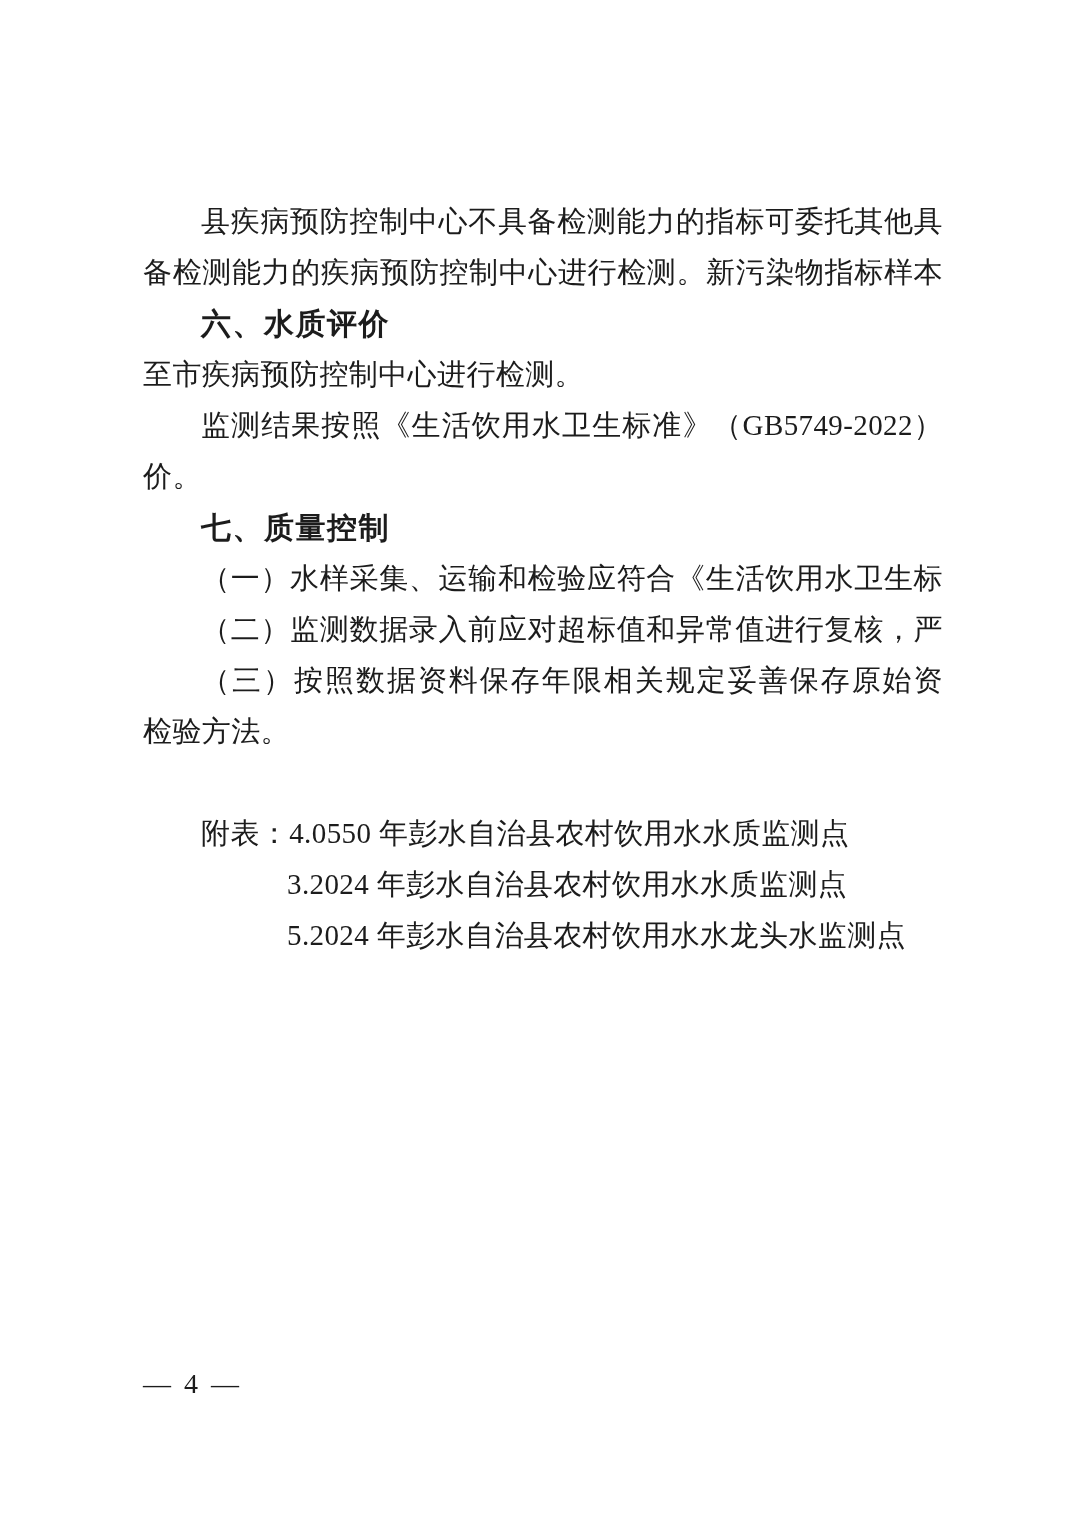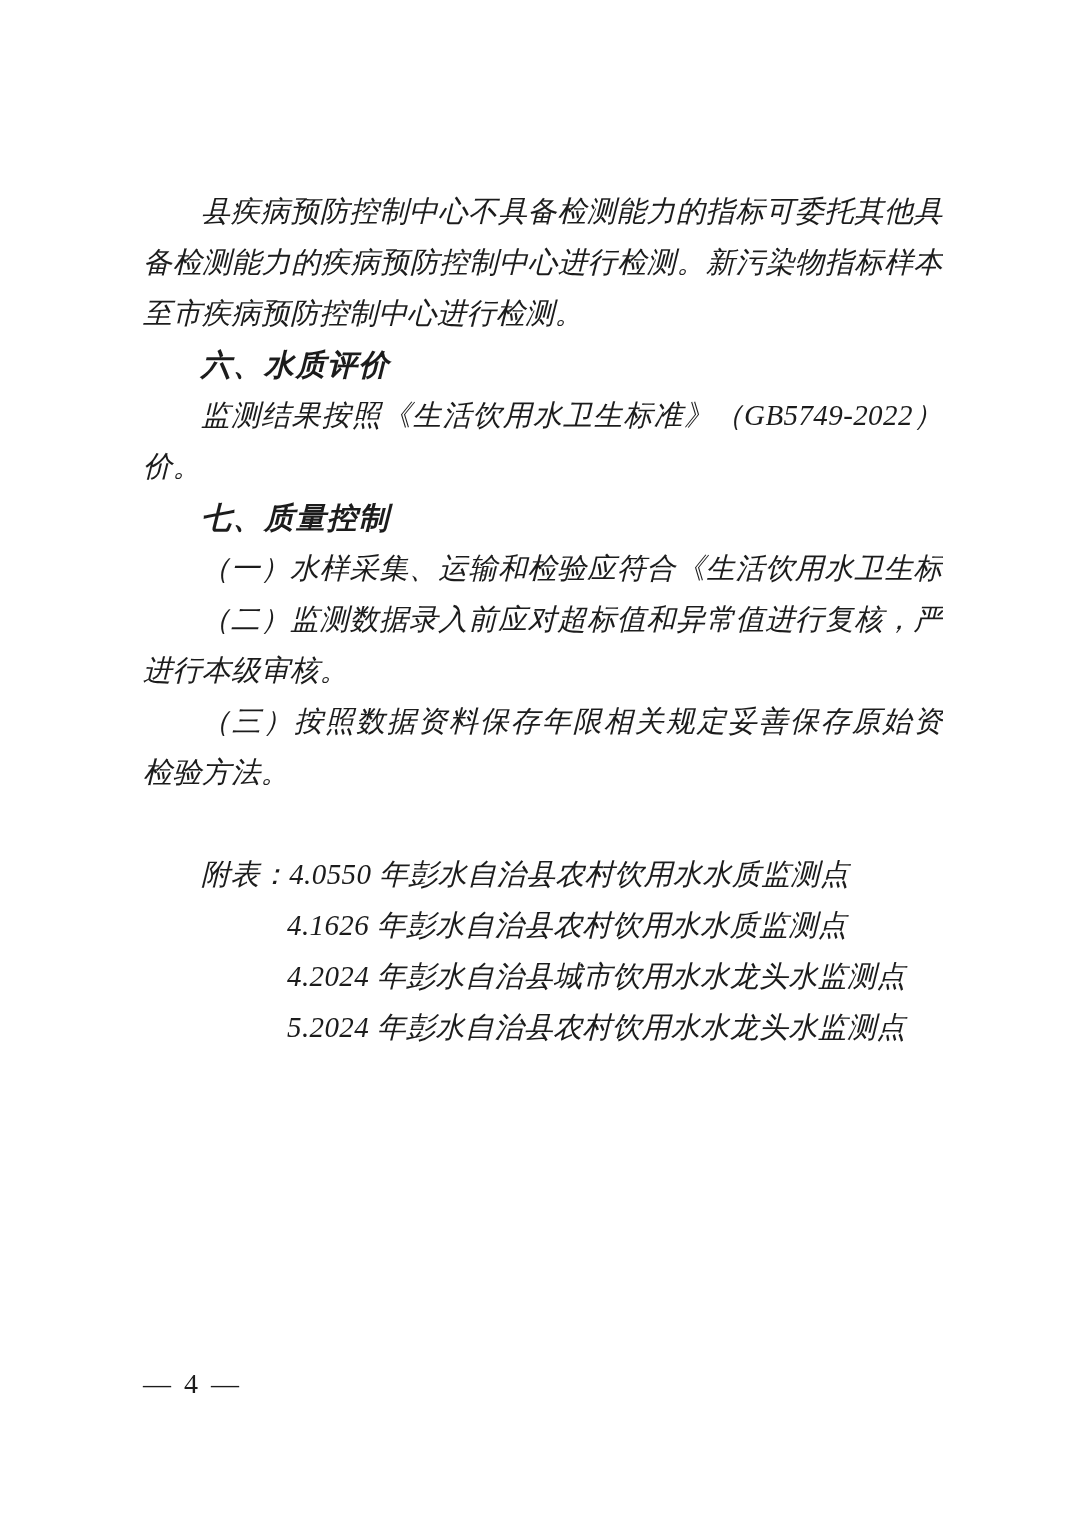--- a/index.html
+++ b/index.html
@@ -9,23 +9,22 @@
     height: 1520px;
     margin: 0 auto;
     background: #ffffff;
     color: #1c1c1c;
     font-family: "Liberation Serif", "DejaVu Serif", serif;
     overflow: hidden;
   }
   .content {
     position: absolute;
     left: 143px;
-    top: 186px;
+    top: 196px;
     width: 800px;
-    font-style: italic;
   }
   .l {
     height: 51px;
     line-height: 51px;
     font-size: 29px;
     letter-spacing: 0.4px;
     white-space: nowrap;
   }
   
   .full {
@@ -54,40 +53,38 @@
   }
 </style>
 </head>
 <body>
 
 <div class="page">
   <div class="content">
 
     <div class="l full indent">县疾病预防控制中心不具备检测能力的指标可委托其他具</div>
     <div class="l full">备检测能力的疾病预防控制中心进行检测。新污染物指标样本送</div>
+    <div class="l heading indent">六、水质评价</div>
+
     <div class="l">至市疾病预防控制中心进行检测。</div>
-
-    <div class="l heading indent">六、水质评价</div>
 
     <div class="l full indent">监测结果按照《生活饮用水卫生标准》（GB5749-2022）评</div>
     <div class="l">价。</div>
 
     <div class="l heading indent">七、质量控制</div>
 
     <div class="l full indent">（一）水样采集、运输和检验应符合《生活饮用水卫生标准</div>
 
     <div class="l full indent">（二）监测数据录入前应对超标值和异常值进行复核，严格</div>
-    <div class="l">进行本级审核。</div>
 
     <div class="l full indent">（三）按照数据资料保存年限相关规定妥善保存原始资料，</div>
     <div class="l">检验方法。</div>
 
     <div class="spacer"></div>
 
     <div class="l indent">附表：4.0550 年彭水自治县农村饮用水水质监测点</div>
-    <div class="l hang">4.1626 年彭水自治县农村饮用水水质监测点</div>
-    <div class="l hang">4.2024 年彭水自治县城市饮用水水龙头水监测点</div>
+    <div class="l hang">3.2024 年彭水自治县农村饮用水水质监测点</div>
     <div class="l hang">5.2024 年彭水自治县农村饮用水水龙头水监测点</div>
 
   </div>
 
   <div class="footer">— 4 —</div>
 </div>
 
 </body></html>

